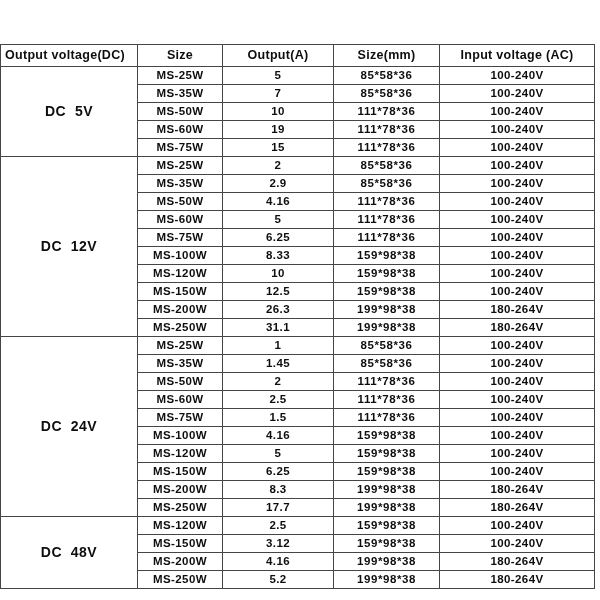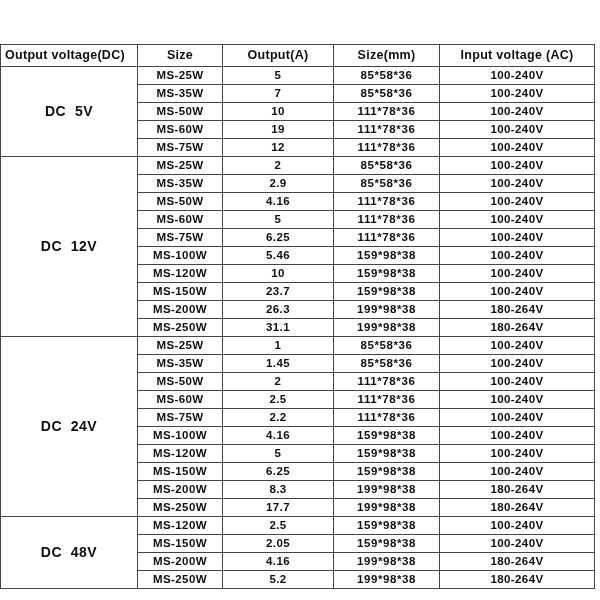--- a/index.html
+++ b/index.html
@@ -99,21 +99,21 @@
           <td class="input-cell">100-240V</td>
         </tr>
         <tr>
           <td class="model-cell">MS-60W</td>
           <td class="current-cell">19</td>
           <td class="size-cell">111*78*36</td>
           <td class="input-cell">100-240V</td>
         </tr>
         <tr>
           <td class="model-cell">MS-75W</td>
-          <td class="current-cell">12</td>
+          <td class="current-cell">15</td>
           <td class="size-cell">111*78*36</td>
           <td class="input-cell">100-240V</td>
         </tr>
         <tr>
           <td rowspan="10" class="voltage-cell">DC  12V</td>
           <td class="model-cell">MS-25W</td>
           <td class="current-cell">2</td>
           <td class="size-cell">85*58*36</td>
           <td class="input-cell">100-240V</td>
         </tr>
@@ -136,33 +136,33 @@
           <td class="input-cell">100-240V</td>
         </tr>
         <tr>
           <td class="model-cell">MS-75W</td>
           <td class="current-cell">6.25</td>
           <td class="size-cell">111*78*36</td>
           <td class="input-cell">100-240V</td>
         </tr>
         <tr>
           <td class="model-cell">MS-100W</td>
-          <td class="current-cell">5.46</td>
+          <td class="current-cell">8.33</td>
           <td class="size-cell">159*98*38</td>
           <td class="input-cell">100-240V</td>
         </tr>
         <tr>
           <td class="model-cell">MS-120W</td>
           <td class="current-cell">10</td>
           <td class="size-cell">159*98*38</td>
           <td class="input-cell">100-240V</td>
         </tr>
         <tr>
           <td class="model-cell">MS-150W</td>
-          <td class="current-cell">23.7</td>
+          <td class="current-cell">12.5</td>
           <td class="size-cell">159*98*38</td>
           <td class="input-cell">100-240V</td>
         </tr>
         <tr>
           <td class="model-cell">MS-200W</td>
           <td class="current-cell">26.3</td>
           <td class="size-cell">199*98*38</td>
           <td class="input-cell">180-264V</td>
         </tr>
         <tr>
@@ -191,21 +191,21 @@
           <td class="input-cell">100-240V</td>
         </tr>
         <tr>
           <td class="model-cell">MS-60W</td>
           <td class="current-cell">2.5</td>
           <td class="size-cell">111*78*36</td>
           <td class="input-cell">100-240V</td>
         </tr>
         <tr>
           <td class="model-cell">MS-75W</td>
-          <td class="current-cell">2.2</td>
+          <td class="current-cell">1.5</td>
           <td class="size-cell">111*78*36</td>
           <td class="input-cell">100-240V</td>
         </tr>
         <tr>
           <td class="model-cell">MS-100W</td>
           <td class="current-cell">4.16</td>
           <td class="size-cell">159*98*38</td>
           <td class="input-cell">100-240V</td>
         </tr>
         <tr>
@@ -234,21 +234,21 @@
         </tr>
         <tr>
           <td rowspan="4" class="voltage-cell">DC  48V</td>
           <td class="model-cell">MS-120W</td>
           <td class="current-cell">2.5</td>
           <td class="size-cell">159*98*38</td>
           <td class="input-cell">100-240V</td>
         </tr>
         <tr>
           <td class="model-cell">MS-150W</td>
-          <td class="current-cell">2.05</td>
+          <td class="current-cell">3.12</td>
           <td class="size-cell">159*98*38</td>
           <td class="input-cell">100-240V</td>
         </tr>
         <tr>
           <td class="model-cell">MS-200W</td>
           <td class="current-cell">4.16</td>
           <td class="size-cell">199*98*38</td>
           <td class="input-cell">180-264V</td>
         </tr>
         <tr>

